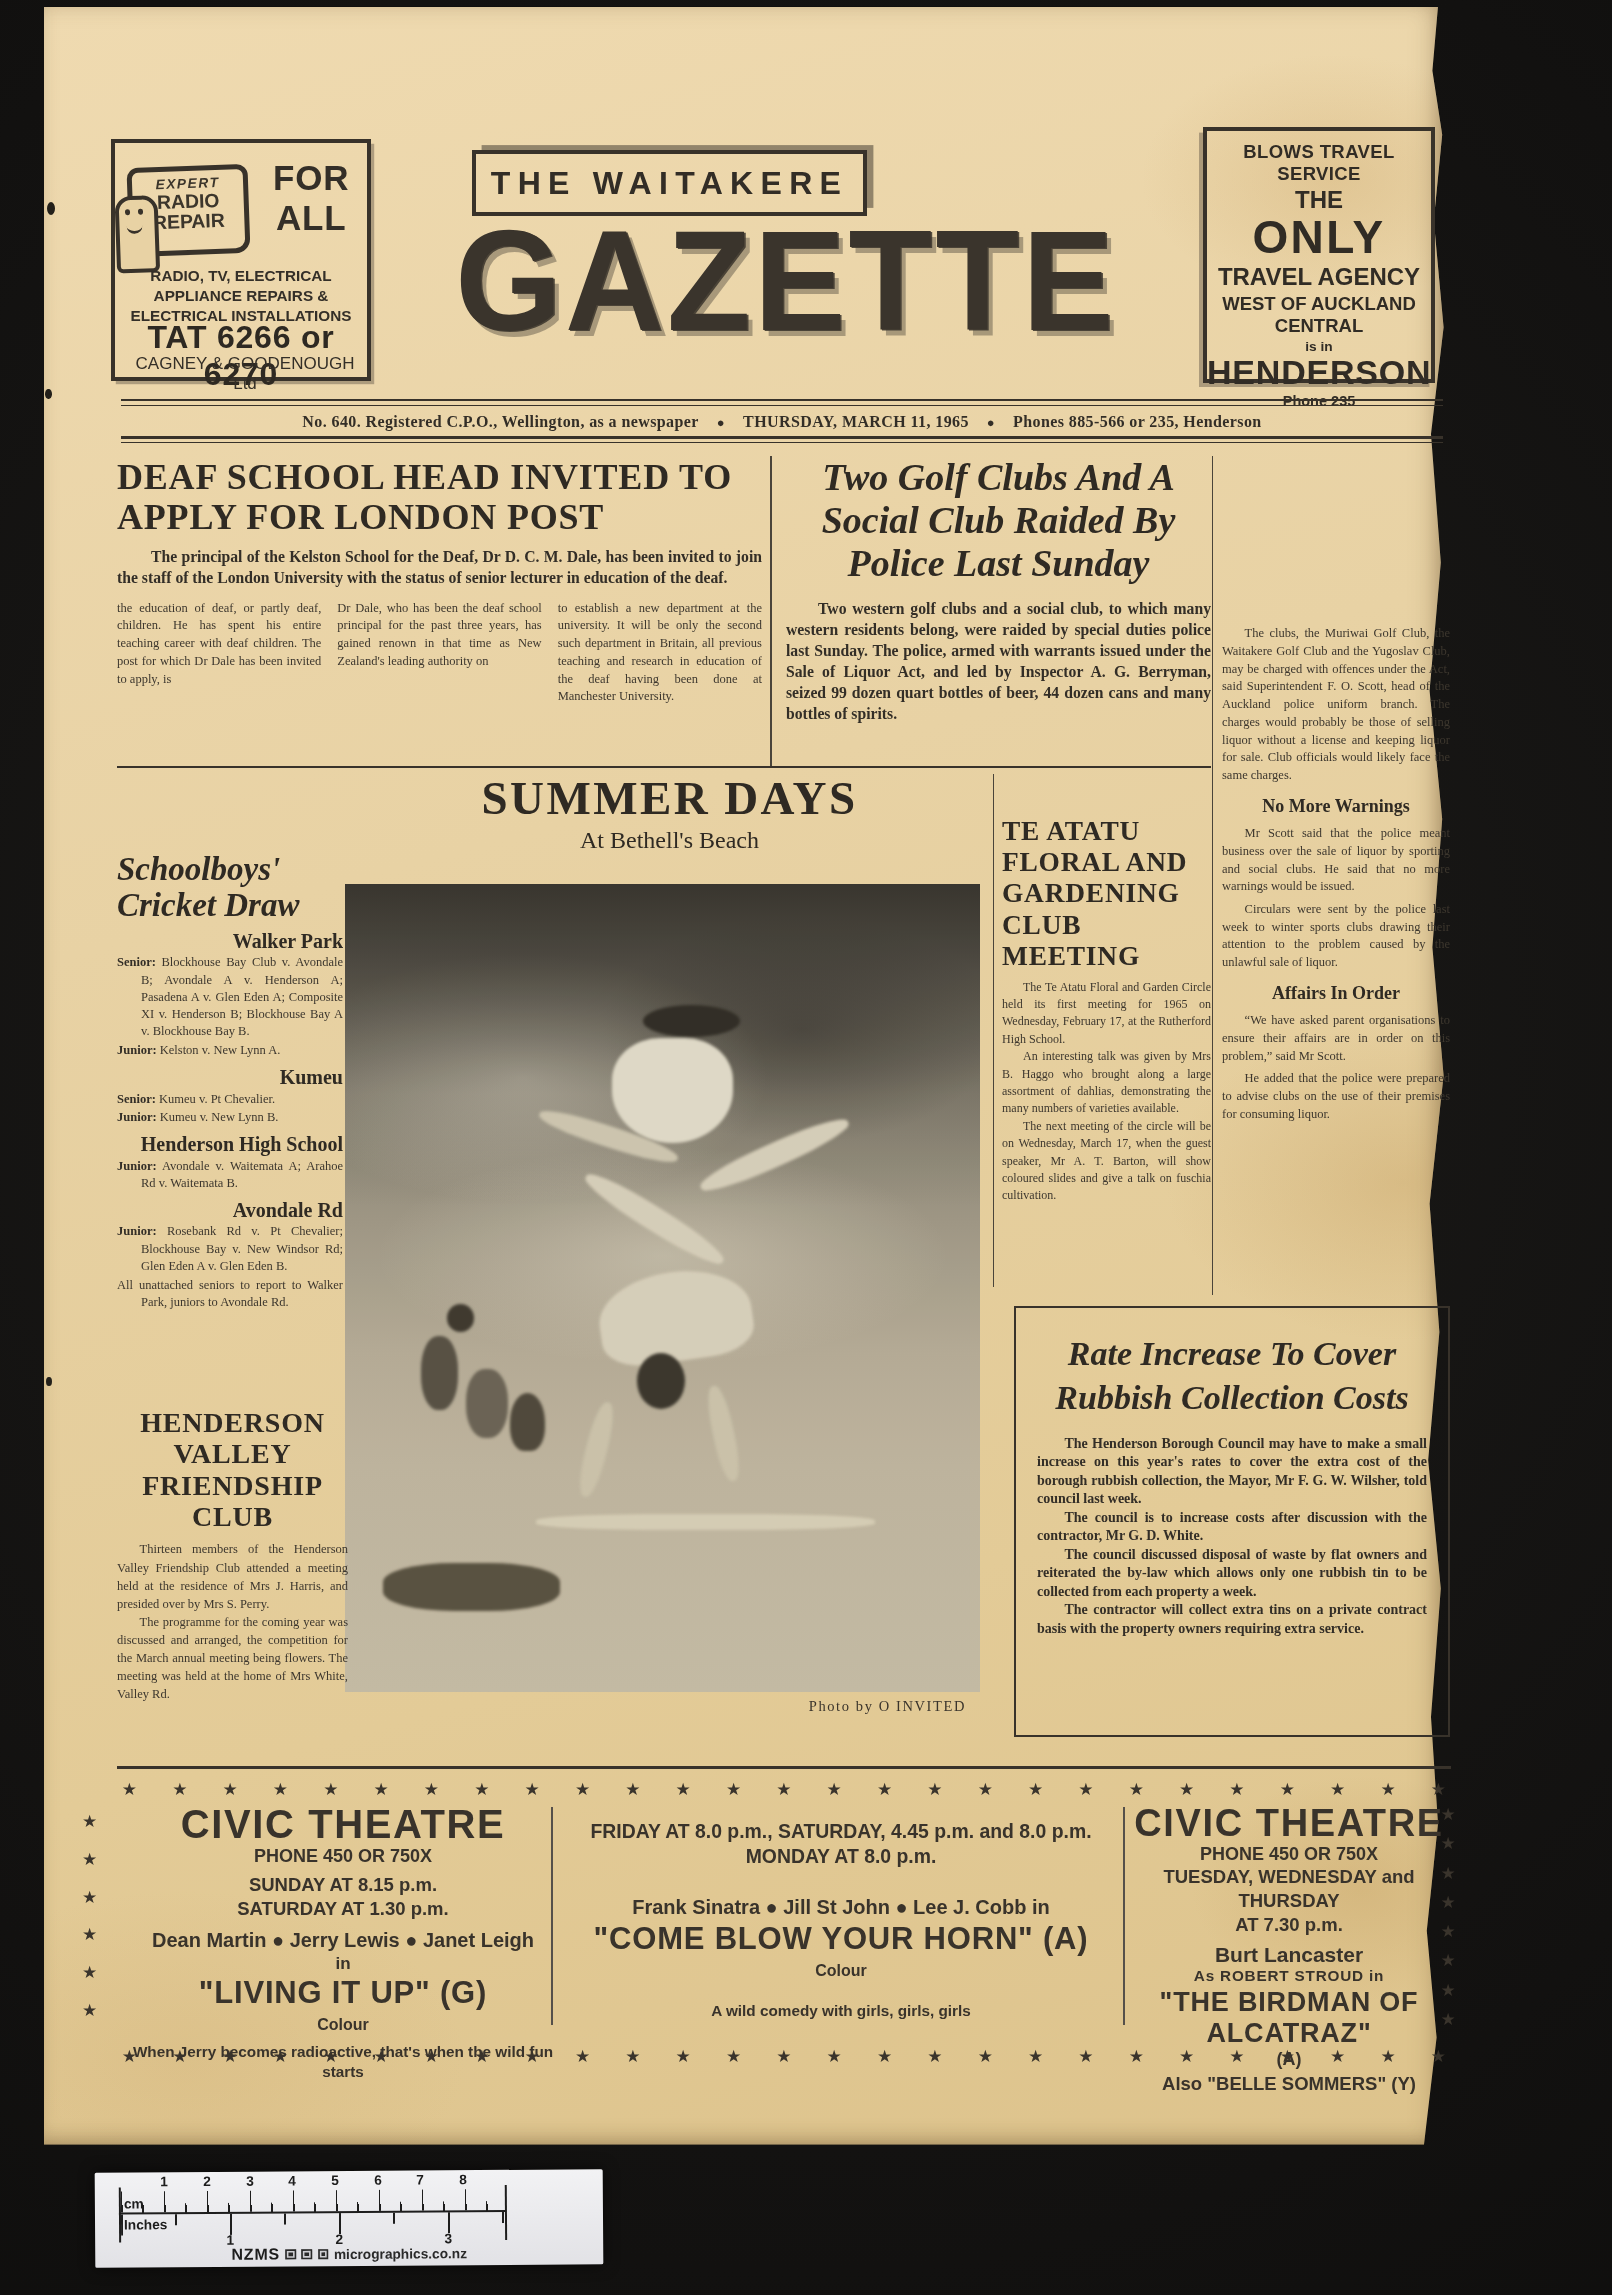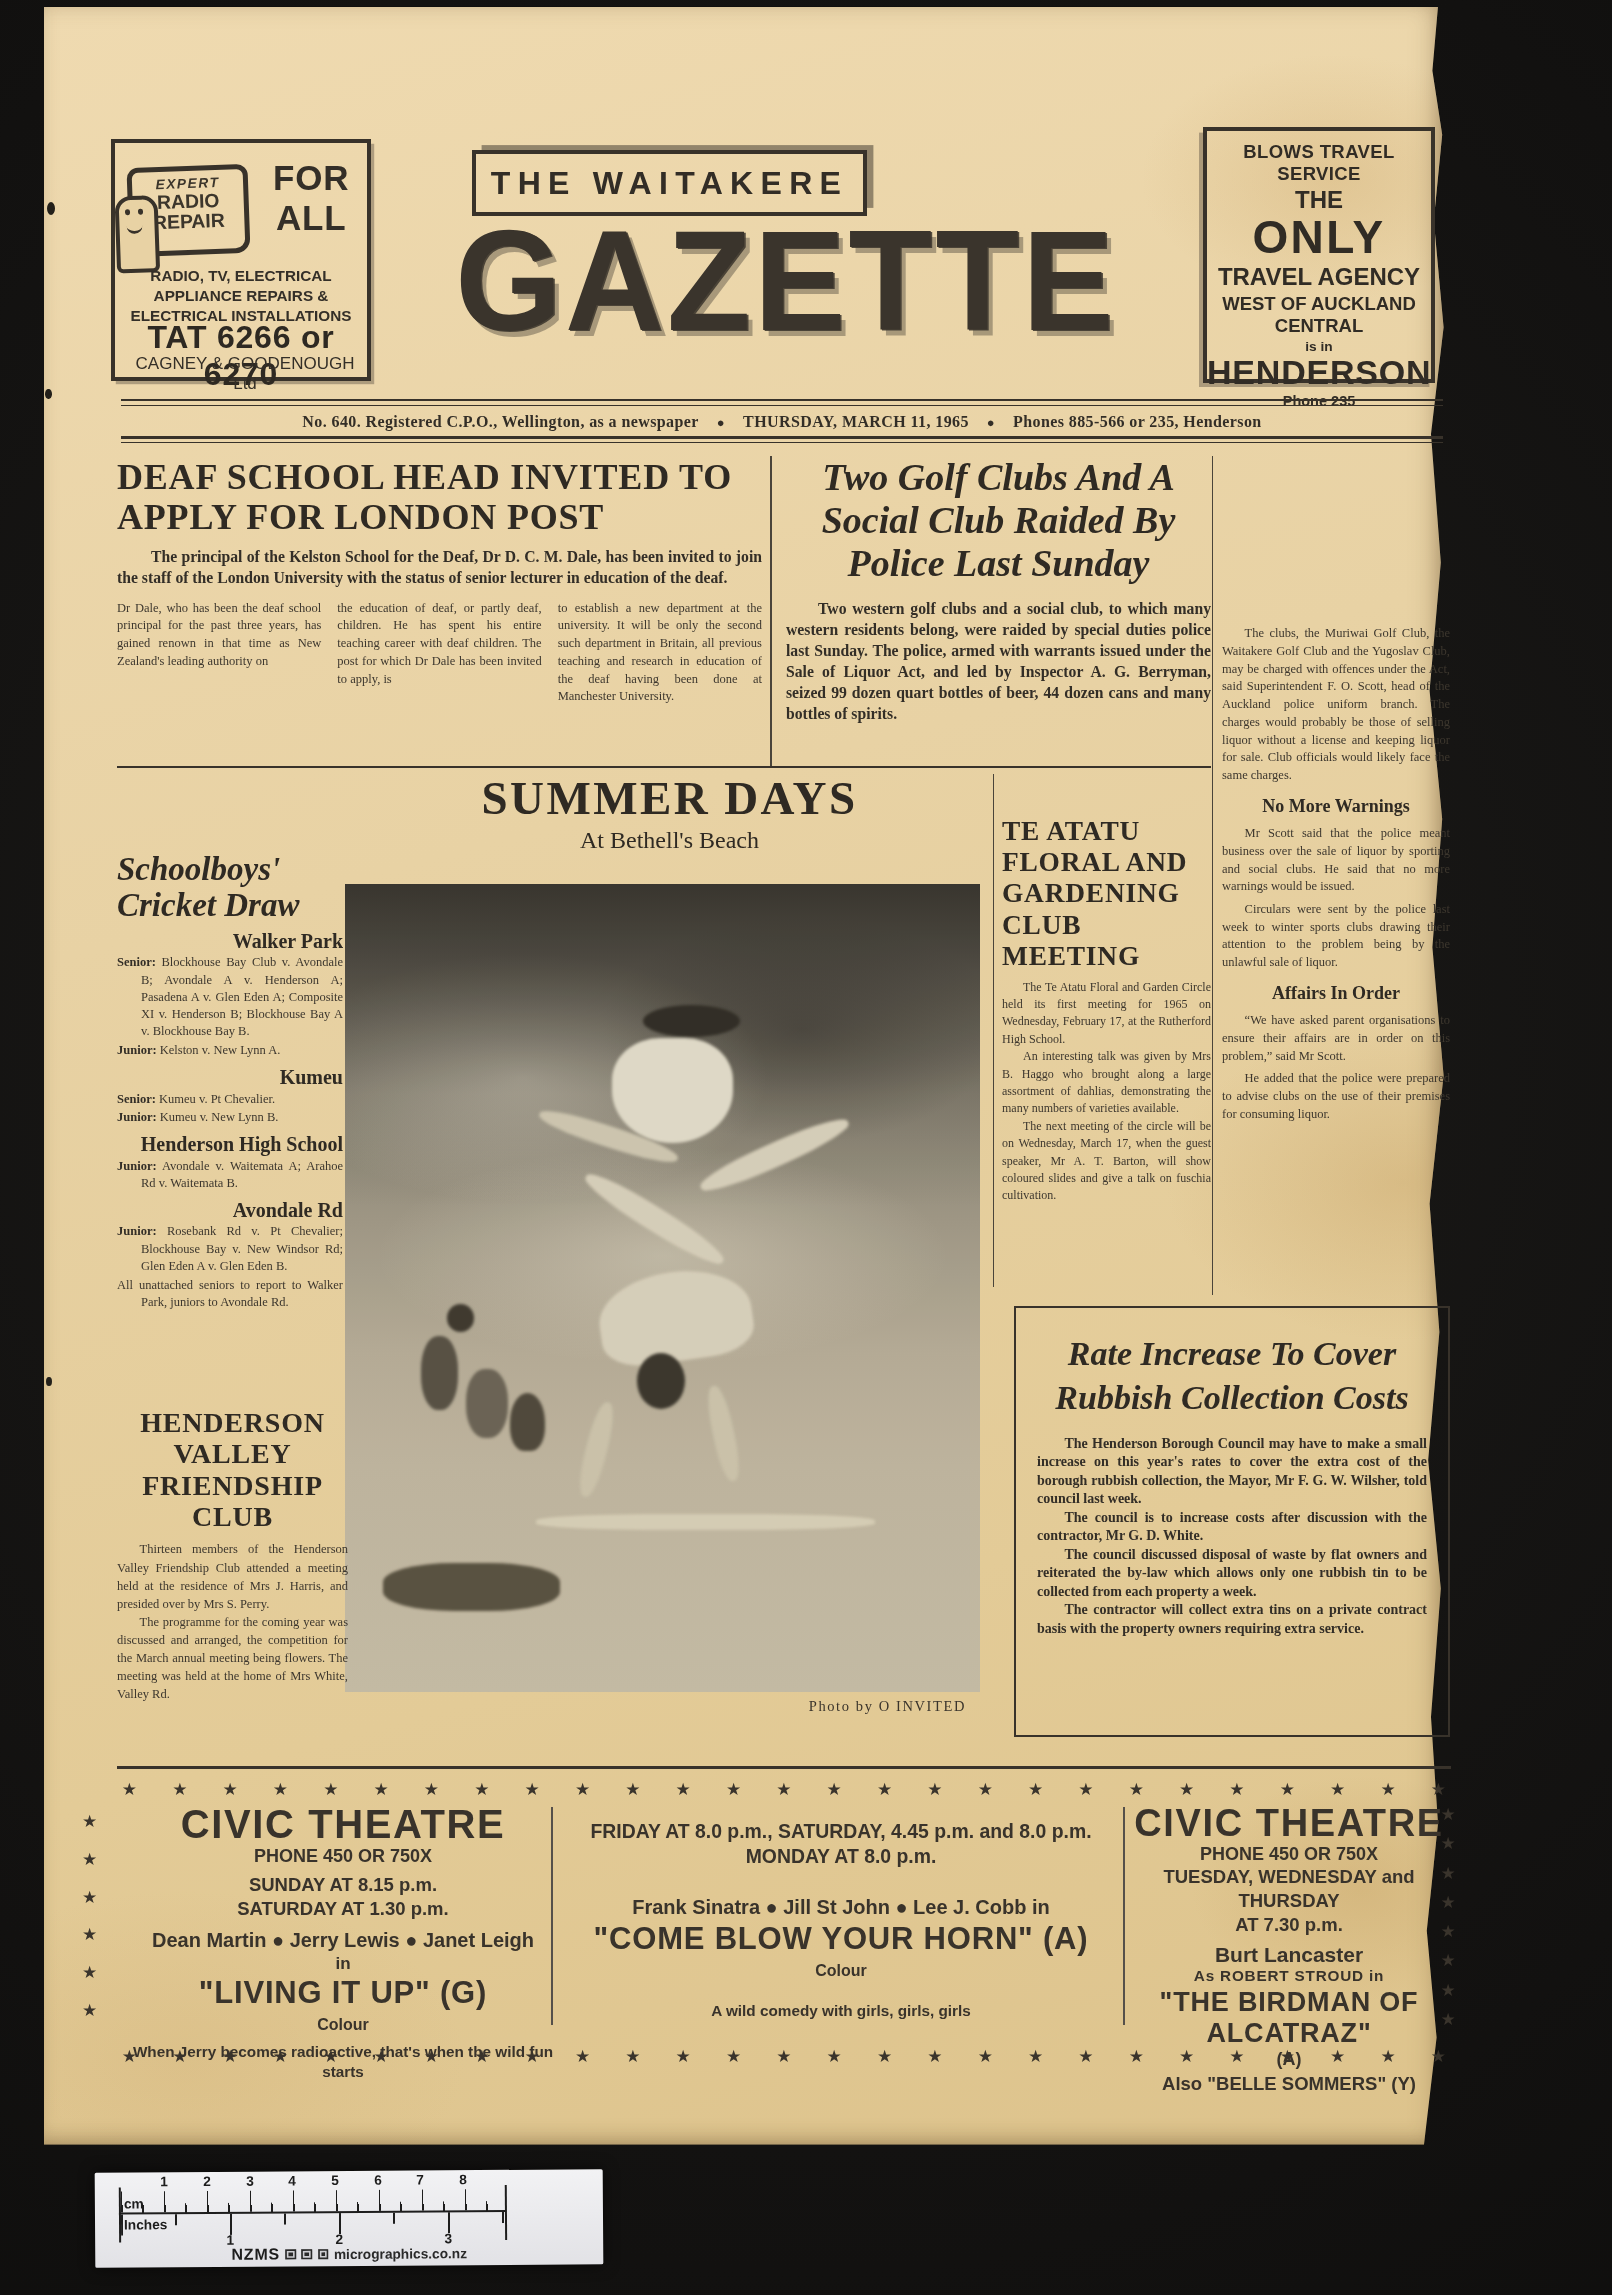--- a/index.html
+++ b/index.html
@@ -196,40 +196,40 @@
       <span>No. 640. Registered C.P.O., Wellington, as a newspaper</span><span class="sep">●</span><span>THURSDAY, MARCH 11, 1965</span><span class="sep">●</span><span>Phones 885-566 or 235, Henderson</span>
     </div>
     <div class="rule3"></div>
     <div class="rule1"></div>
   </div>
 
   <div id="deaf" class="abs">
     <h1>DEAF SCHOOL HEAD INVITED TO APPLY FOR LONDON POST</h1>
     <p class="lead">The principal of the Kelston School for the Deaf, Dr D. C. M. Dale, has been invited to join the staff of the London University with the status of senior lecturer in education of the deaf.</p>
     <div class="cols">
+      <p>the education of deaf, or partly deaf, children. He has spent his entire teaching career with deaf children. The post for which Dr Dale has been invited to apply, is</p>
       <p>Dr Dale, who has been the deaf school principal for the past three years, has gained renown in that time as New Zealand's leading authority on</p>
-      <p>the education of deaf, or partly deaf, children. He has spent his entire teaching career with deaf children. The post for which Dr Dale has been invited to apply, is</p>
       <p>to establish a new department at the university. It will be only the second such department in Britain, all previous teaching and research in education of the deaf having been done at Manchester University.</p>
     </div>
   </div>
 
   <div class="vrule abs" style="left:770px;top:456px;height:310px;"></div>
 
   <div id="golf" class="abs">
     <h1>Two Golf Clubs And A Social Club Raided By Police Last Sunday</h1>
     <p class="lead">Two western golf clubs and a social club, to which many western residents belong, were raided by special duties police last Sunday. The police, armed with warrants issued under the Sale of Liquor Act, and led by Inspector A. G. Berryman, seized 99 dozen quart bottles of beer, 44 dozen cans and many bottles of spirits.</p>
   </div>
 
   <div class="vrule abs" style="left:1212px;top:456px;height:839px;width:0.8px;"></div>
 
   <div id="police" class="abs">
     <p>The clubs, the Muriwai Golf Club, the Waitakere Golf Club and the Yugoslav Club, may be charged with offences under the Act, said Superintendent F. O. Scott, head of the Auckland police uniform branch. The charges would probably be those of selling liquor without a license and keeping liquor for sale. Club officials would likely face the same charges.</p>
     <h3>No More Warnings</h3>
     <p>Mr Scott said that the police meant business over the sale of liquor by sporting and social clubs. He said that no more warnings would be issued.</p>
-    <p>Circulars were sent by the police last week to winter sports clubs drawing their attention to the problem being by the unlawful sale of liquor.</p>
+    <p>Circulars were sent by the police last week to winter sports clubs drawing their attention to the problem caused by the unlawful sale of liquor.</p>
     <h3>Affairs In Order</h3>
     <p>“We have asked parent organisations to ensure their affairs are in order on this problem,” said Mr Scott.</p>
     <p>He added that the police were prepared to advise clubs on the use of their premises for consuming liquor.</p>
   </div>
 
   <div class="hrule abs" style="left:117px;top:766px;width:1094px;"></div>
   <div class="vrule abs" style="left:993px;top:774px;height:513px;width:0.8px;"></div>
 
   <div id="summer" class="abs">
     <div class="big">SUMMER DAYS</div>

